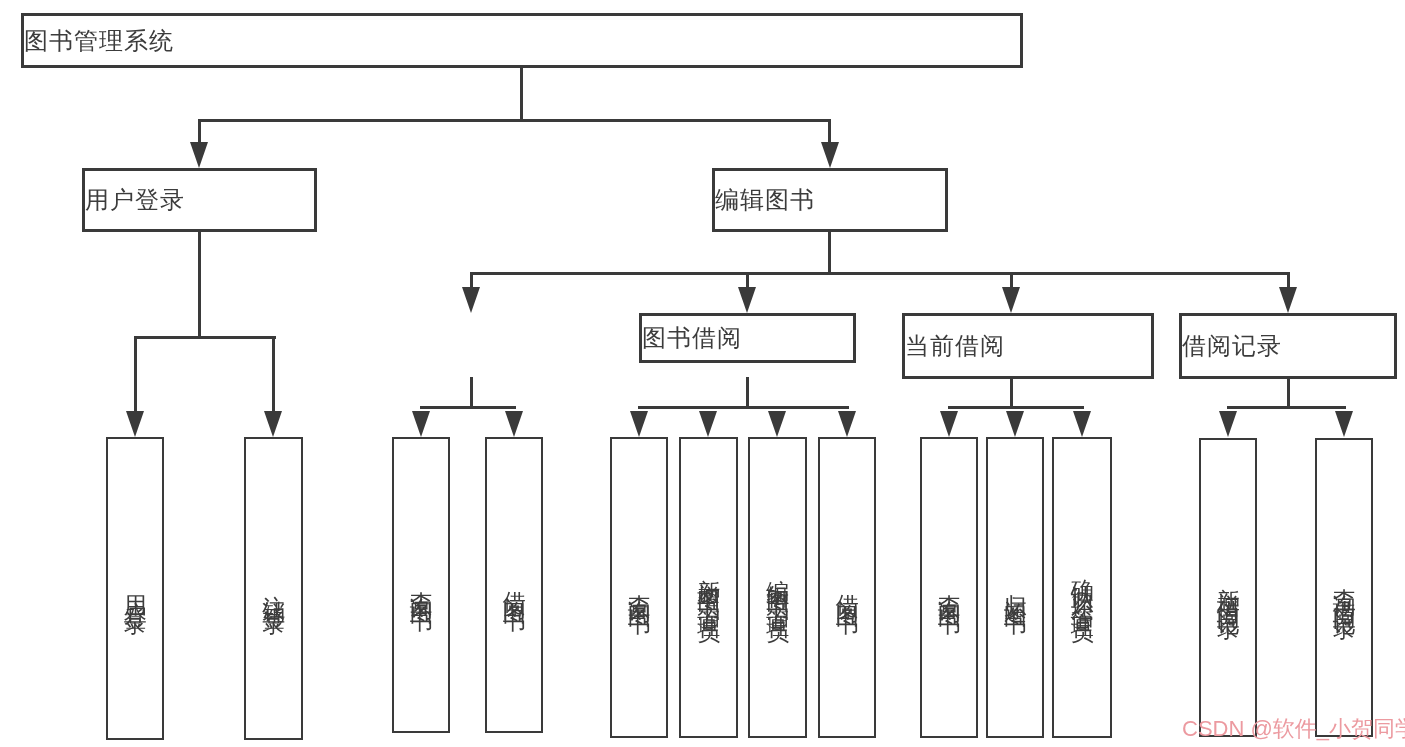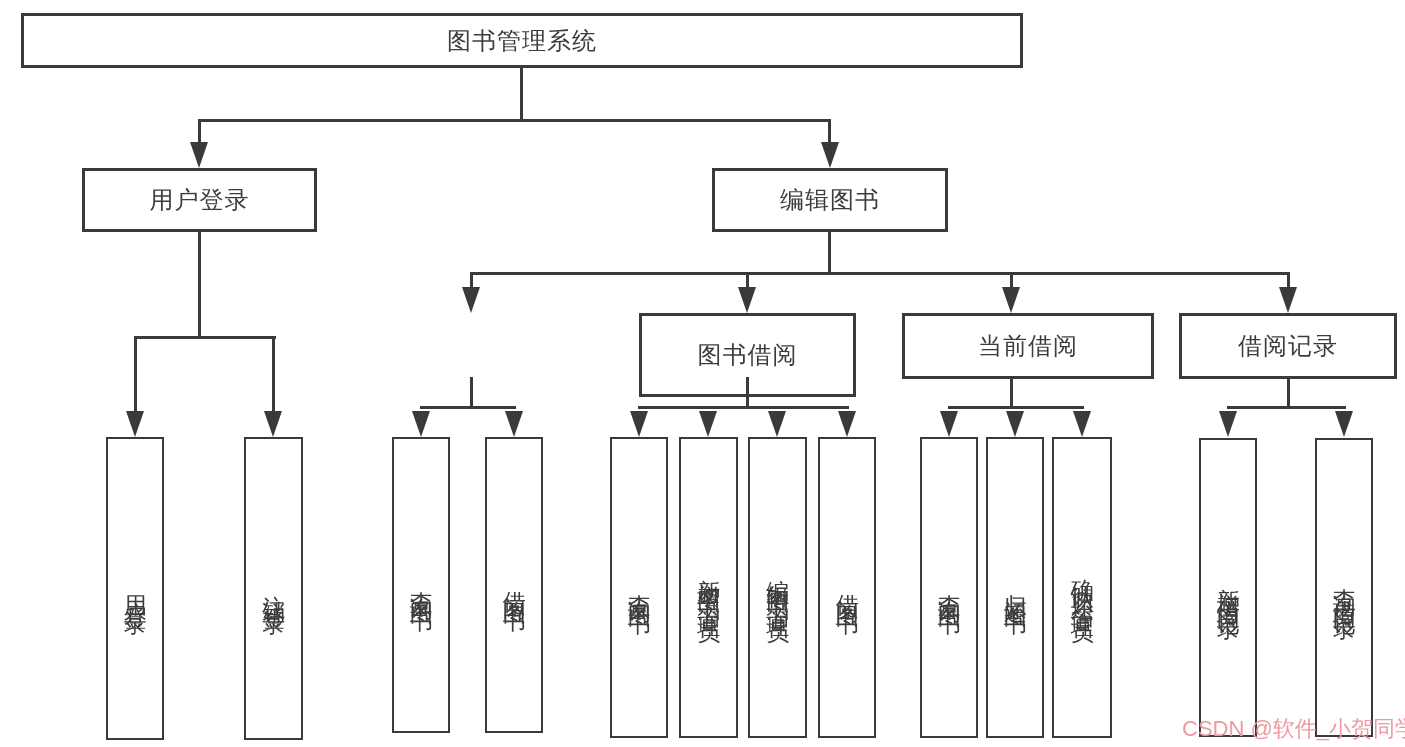--- a/index.html
+++ b/index.html
@@ -10,21 +10,21 @@
   }
   html,body{margin:0;padding:0;background:var(--bg);}
   .canvas{
     position:relative;width:1405px;height:747px;background:var(--bg);
     font-family:"Liberation Sans","DejaVu Sans",sans-serif;color:var(--text);
     overflow:hidden;
   }
   .node{position:absolute;background:#fff;box-sizing:border-box;}
   .hbox{
     border:3px solid var(--line);
-    display:flex;align-items:center;justify-content:center;
+    display:flex;align-items:center;
     font-size:24px;letter-spacing:1px;white-space:nowrap;
   }
   .vbox{
     border:2px solid var(--line);
     display:flex;align-items:center;justify-content:center;
   }
   .vbox span{
     writing-mode:vertical-rl;text-orientation:mixed;
     font-size:23px;letter-spacing:6px;line-height:1.1;white-space:nowrap;
   }
@@ -81,21 +81,21 @@
 
   <div class="line" style="left:470px;top:272px;width:3px;height:18px"></div>
   <div class="arrow" style="left:462px;top:287px"></div>
   <div class="line" style="left:746px;top:272px;width:3px;height:18px"></div>
   <div class="arrow" style="left:738px;top:287px"></div>
   <div class="line" style="left:1010px;top:272px;width:3px;height:18px"></div>
   <div class="arrow" style="left:1002px;top:287px"></div>
   <div class="line" style="left:1287px;top:272px;width:3px;height:18px"></div>
   <div class="arrow" style="left:1279px;top:287px"></div>
 
-  <div class="node hbox" style="left:639px;top:313px;width:217px;height:84px">
+  <div class="node hbox" style="left:639px;top:313px;width:217px;height:50px">
     <span>图书借阅</span>
   </div>
   <div class="node hbox" style="left:902px;top:313px;width:252px;height:66px">
     <span>当前借阅</span>
   </div>
   <div class="node hbox" style="left:1179px;top:313px;width:218px;height:66px">
     <span>借阅记录</span>
   </div>
 
   <div class="line" style="left:470px;top:377px;width:3px;height:31px"></div>

